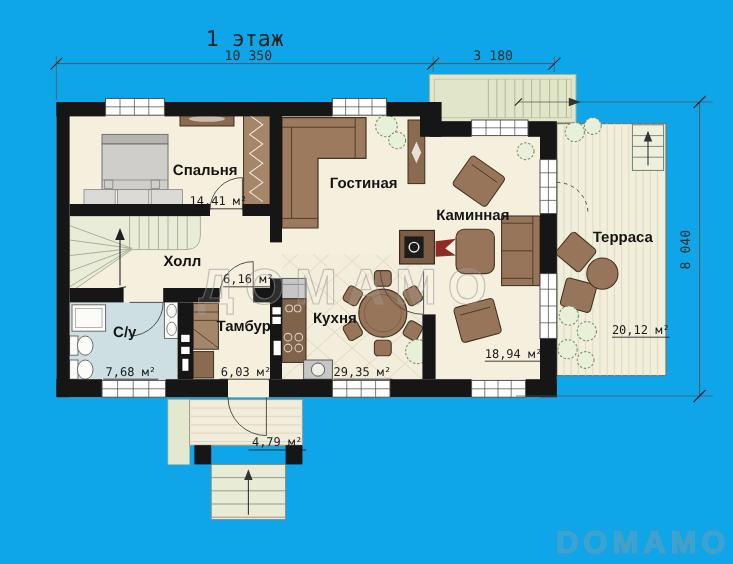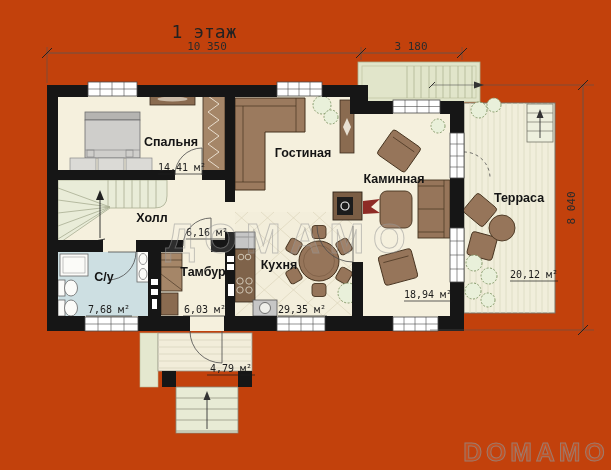--- a/index.html
+++ b/index.html
@@ -1,16 +1,16 @@
 <!DOCTYPE html>
 <html><head>
 <meta charset="utf-8">
 <style>
   html,body{margin:0;padding:0;background:#ffffff;}
-  .canvas{position:relative;width:611px;height:470px;background:#c2410c;overflow:hidden;
+  .canvas{position:relative;width:611px;height:470px;background:#0ea5e9;overflow:hidden;
           font-family:"Liberation Sans", sans-serif;}
   svg text{user-select:none;}
   .room-label{font-family:"Liberation Sans", sans-serif;font-weight:bold;font-size:12.5px;fill:#141414;}
   .area-label{font-family:"DejaVu Sans Mono", monospace;font-size:10px;fill:#1c1c1c;}
   .dim-label{font-family:"DejaVu Sans Mono", monospace;font-size:11px;fill:#2b2b2b;}
   .title-label{font-family:"DejaVu Sans Mono", monospace;font-size:18px;fill:#222;}
   .wm-center{font-family:"Liberation Sans", sans-serif;font-weight:bold;font-size:42px;
              letter-spacing:9px;fill:rgba(255,255,255,0.18);stroke:#9a9a9a;stroke-width:1;opacity:.55;}
   .wm-corner{font-family:"Liberation Sans", sans-serif;font-weight:bold;font-size:26px;
              letter-spacing:4px;fill:rgba(255,255,255,0.10);stroke:#8f8f8f;stroke-width:1;opacity:.75;}

